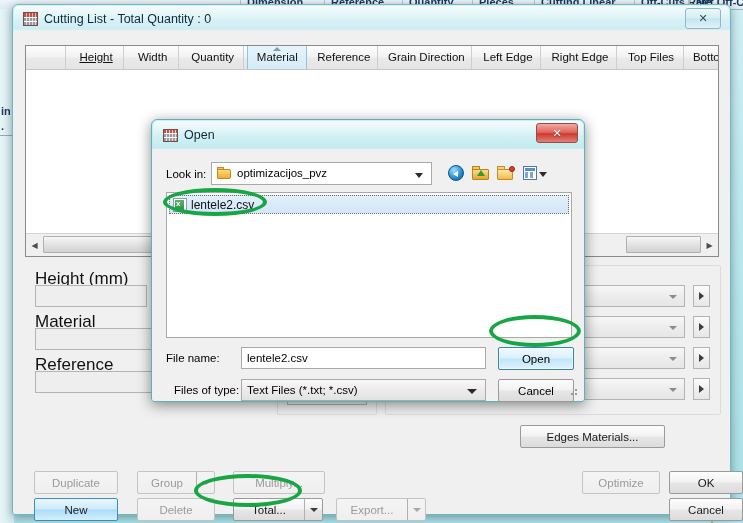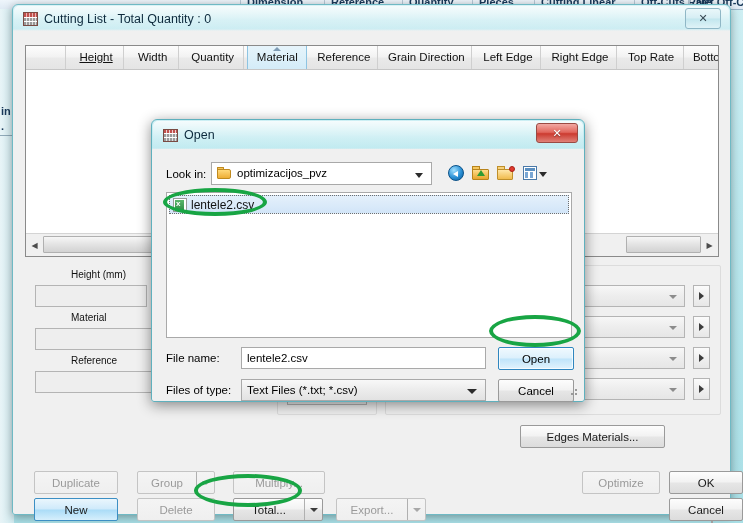--- a/index.html
+++ b/index.html
@@ -157,21 +157,21 @@
     border:1px solid #b0b0b0; box-sizing:border-box; border-radius:1px;
   }
   .sb-thumb2 {
     position:absolute; right:0; top:1px; height:17px; width:75px;
     background: linear-gradient(180deg,#f6f6f6 0%,#e3e3e3 50%,#d2d2d2 100%);
     border:1px solid #b0b0b0; box-sizing:border-box; border-radius:1px;
   }
 
   
   .form-area { position:absolute; left:11px; top:231px; right:10px; height:175px; }
-  .fld-label { position:absolute; font-size:10px; color:#111;margin-left:36px; }
+  .fld-label { position:absolute; font-size:17px; color:#111; }
   .txtbox {
     position:absolute; height:22px;
     background: linear-gradient(180deg,#eeeeee 0%,#eeeeee 100%);
     border:1px solid #b4b4b4; box-sizing:border-box;
   }
   .combo {
     position:absolute; height:22px;
     background: linear-gradient(180deg,#f7f7f7 0%,#ededed 50%,#e6e6e6 100%);
     border:1px solid #b4b4b4; box-sizing:border-box;
   }
@@ -359,21 +359,21 @@
     font-weight:bold; font-family:"Liberation Sans",sans-serif;
   }
   .file-name-txt { font-size:12px; color:#111; }
 
   .fn-label { position:absolute; left:13px; top:203px; font-size:11.5px; }
   .fn-input {
     position:absolute; left:88px; top:198px; width:245px; height:22px;
     background:#fff; border:1px solid #a9a9a9; box-sizing:border-box;
     display:flex; align-items:center; padding-left:5px; font-size:11.5px;
   }
-  .ft-label { position:absolute; left:13px; top:235px; font-size:11.5px; }
+  .ft-label { position:absolute; left:21px; top:235px; font-size:11.5px; }
   .ft-combo {
     position:absolute; left:88px; top:230px; width:245px; height:22px;
     background: linear-gradient(180deg,#f8f8f8 0%,#ececec 50%,#e2e2e2 100%);
     border:1px solid #a9a9a9; box-sizing:border-box;
     display:flex; align-items:center; padding-left:5px; font-size:11.5px;
   }
   .ft-combo .ca {
     position:absolute; right:8px; top:9px; width:0;height:0;
     border-left:5px solid transparent;border-right:5px solid transparent;border-top:5px solid #2b2b2b;
   }
@@ -444,21 +444,21 @@
         <div class="grid-head">
           <span class="gh" style="width:40px;"></span>
           <span class="gh" style="width:55px;text-decoration:underline;">Height</span>
           <span class="gh" style="width:52px;">Width</span>
           <span class="gh" style="width:62px;">Quantity</span>
           <span class="gh sel" style="width:60px;"><i class="sortarr"></i><span>Material</span></span>
           <span class="gh" style="width:68px;">Reference</span>
           <span class="gh" style="width:91px;">Grain Direction</span>
           <span class="gh" style="width:66px;">Left Edge</span>
           <span class="gh" style="width:72px;">Right Edge</span>
-          <span class="gh" style="width:64px;">Top Rate</span>
+          <span class="gh" style="width:64px;">Top Files</span>
           <span class="gh" style="width:80px;">Bottom Edge</span>
           
         </div>
         <div class="grid-body"></div>
         <div class="grid-hscroll">
           <div class="sb-arrow">◀</div>
           <div class="sb-track">
             <div class="sb-thumb"></div>
             <div class="sb-thumb2"></div>
           </div>

